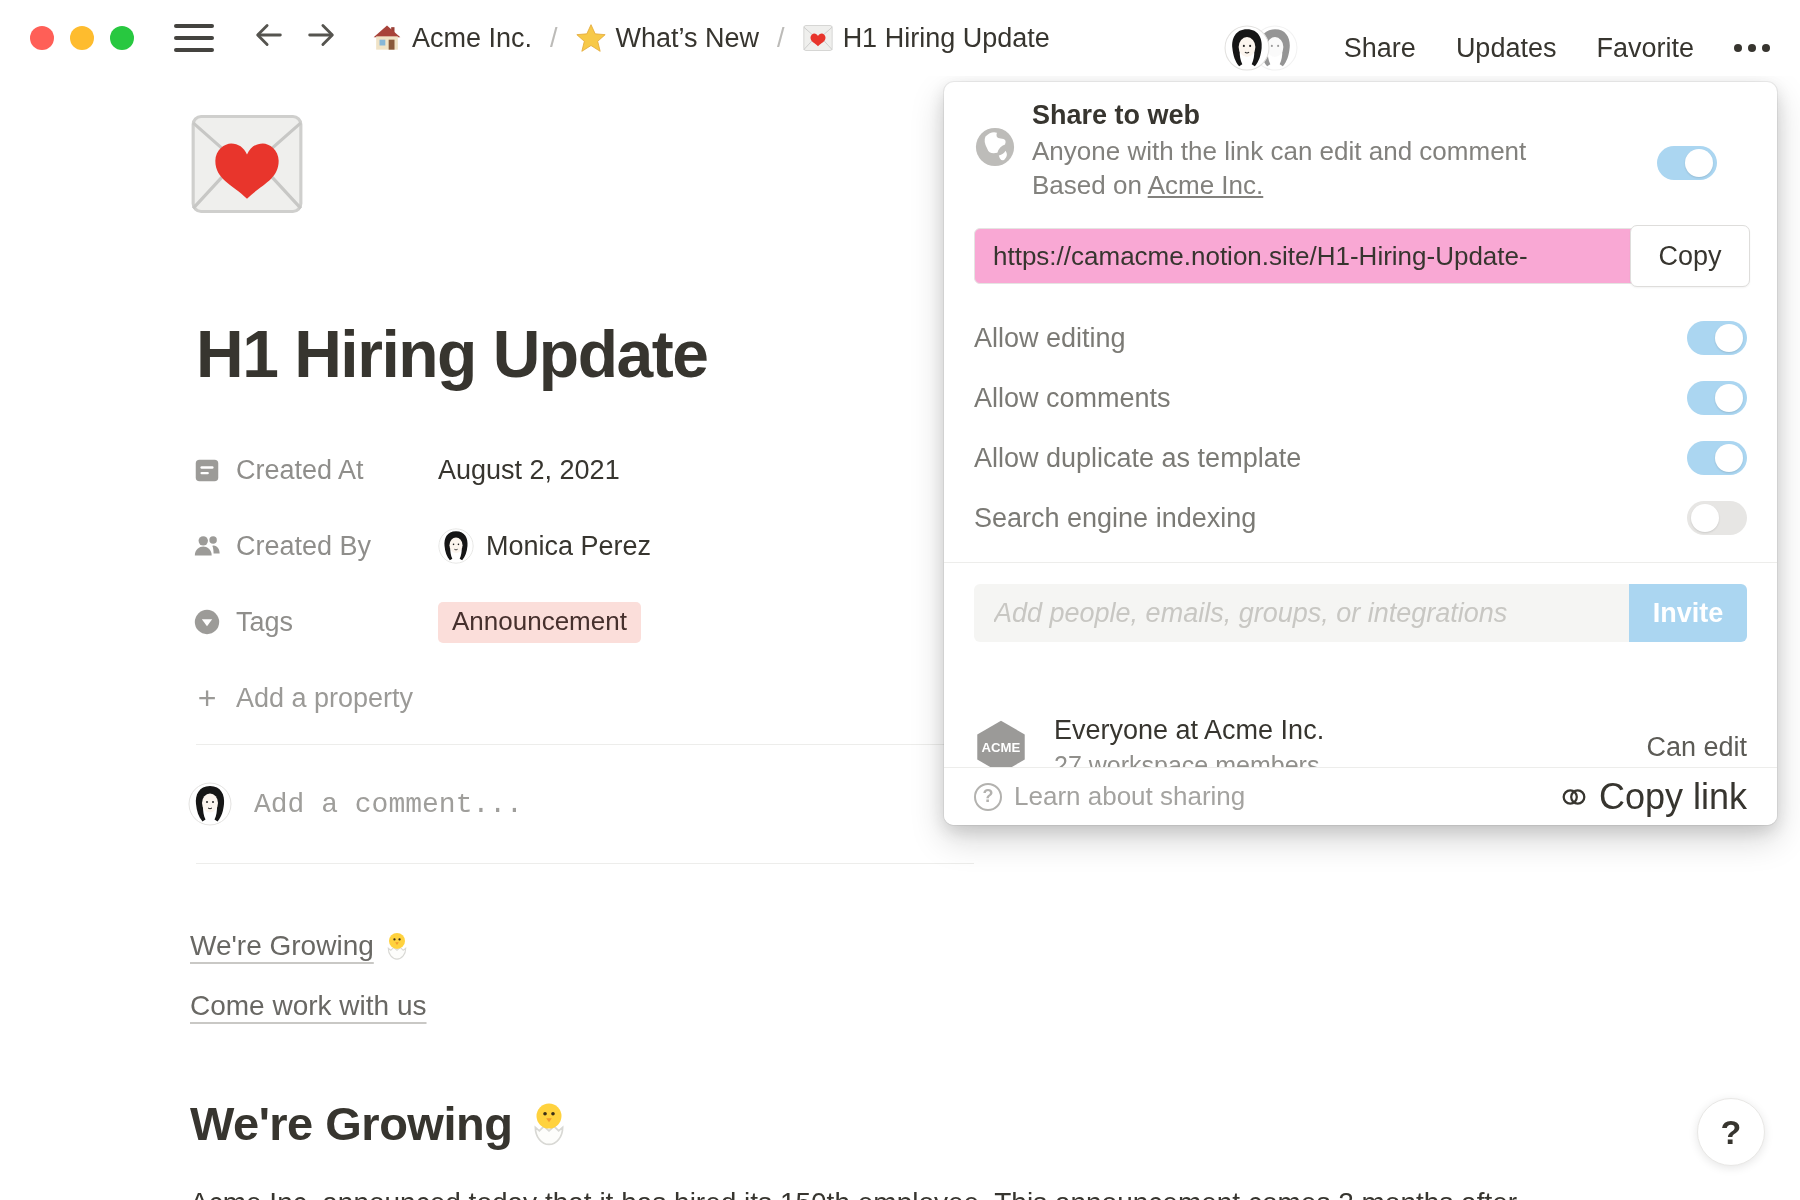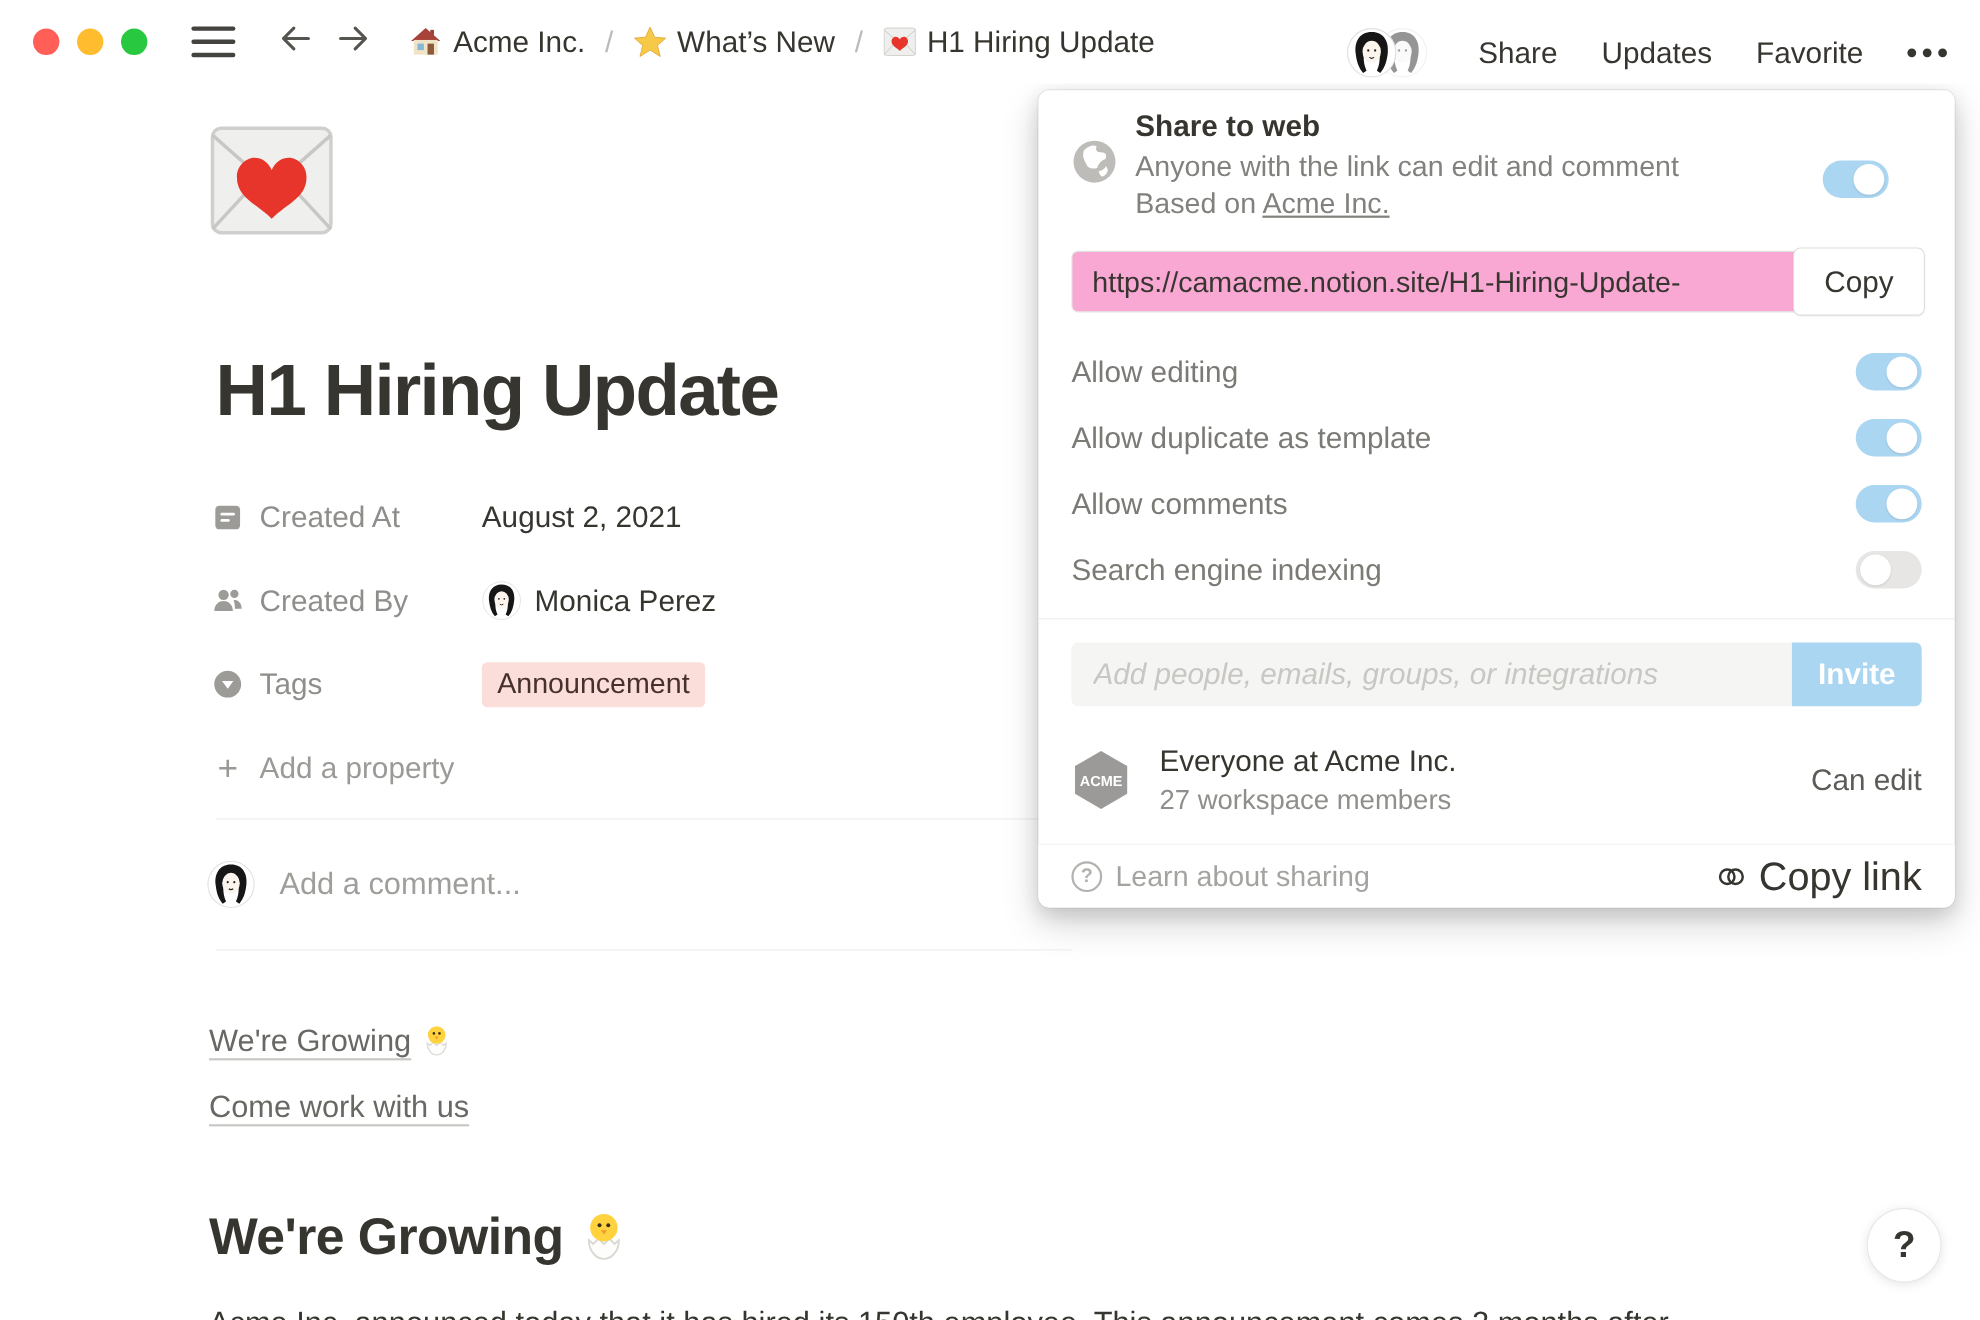--- a/index.html
+++ b/index.html
@@ -45,21 +45,21 @@
   .avatar-sm svg, .av svg { width:100%; height:100%; display:block; }
   .tag-badge { background:#FBDEDA; color:#46302D; border-radius:5px; padding:4px 14px 6px; font-size:26px; }
   .add-prop { display:flex; align-items:center; gap:14px; color:#9B9A97; height:76px; cursor:pointer; }
   .add-prop .plus { font-size:32px; color:#9B9A97; width:30px; text-align:center; }
 
   .divider { position:absolute; left:196px; width:778px; height:1px; background:#EDEDEB; }
   .d1 { top:744px; } .d2 { top:863px; }
 
   .comment-row { position:absolute; left:188px; top:782px; display:flex; align-items:center; gap:22px; cursor:text; }
   .comment-row .avatar-sm { width:44px; height:44px; }
-  .comment-ph { color:#9F9E9B; font-size:28px; }
+  .comment-ph { color:#9F9E9B; font-size:28px;font-family:Liberation Mono, monospace; }
 
   .toc { position:absolute; left:190px; top:930px; display:flex; flex-direction:column; gap:28px; font-size:28px; }
   .toc a { color:#696864; text-decoration:underline; text-decoration-color:#C9C8C5; text-underline-offset:7px; display:flex; align-items:flex-end; gap:8px; cursor:pointer; }
   .toc svg { width:30px; height:32px; }
 
   .section-heading { position:absolute; left:190px; top:1096px; font-size:47px; font-weight:700; letter-spacing:-0.5px; display:flex; align-items:center; gap:14px; }
   .section-heading svg { width:46px; height:50px; }
 
   .clipped-paragraph { position:absolute; left:190px; top:1183px; width:1430px; font-size:28px; line-height:40px; white-space:nowrap; overflow:hidden; }
 
@@ -88,21 +88,21 @@
   .toggle-row { height:60px; display:flex; align-items:center; justify-content:space-between; cursor:pointer; }
   .toggle-row .t-label { font-size:27px; color:#7B7A75; }
 
   .pop-div { position:absolute; left:0; right:0; top:480px; height:1px; background:#EDEDEB; }
 
   .invite-row { position:absolute; left:30px; right:30px; top:502px; height:58px; display:flex; }
   .invite-input { flex:1; height:58px; background:#F5F5F3; border:none; border-radius:6px 0 0 6px; font-family:inherit; font-size:27px; color:#37352F; padding:0 20px; outline:none;font-style:italic; }
   .invite-input::placeholder { color:#C8C7C3; }
   .invite-btn { width:118px; height:58px; background:#ABD6F1; border:none; border-radius:0 6px 6px 0; color:#fff; font-family:inherit; font-size:27px; font-weight:600; cursor:pointer; }
 
-  .group-row { position:absolute; left:30px; right:30px; top:588px; height:78px; display:flex; align-items:center; cursor:pointer; }
+  .group-row { position:absolute; left:30px; right:30px; top:626px; height:78px; display:flex; align-items:center; cursor:pointer; }
   .acme-logo { width:54px; height:58px; flex:none; }
   .acme-logo svg { width:100%; height:100%; }
   .group-text { margin-left:26px; }
   .group-name { font-size:27px; color:#37352F; line-height:34px; }
   .group-members { font-size:25px; color:#908F8B; line-height:32px; margin-top:2px; }
   .group-perm { margin-left:auto; font-size:27px; color:#5C5B56; display:flex; align-items:center; gap:8px; }
 
   .pop-footer { position:absolute; left:0; right:0; bottom:0; height:58px; border-top:1px solid #EDEDEB; display:flex; align-items:center; padding:0 30px; border-radius:0 0 10px 10px; background:#fff; }
   .learn { display:flex; align-items:center; gap:12px; color:#A4A3A0; font-size:26px; cursor:pointer; }
   .q-circle { width:28px; height:28px; border:2px solid #B3B2AF; border-radius:50%; display:flex; align-items:center; justify-content:center; font-size:18px; font-weight:700; color:#B3B2AF; }
@@ -346,25 +346,25 @@
       <input class="url-input" type="text" readonly="" value="https://camacme.notion.site/H1-Hiring-Update-" style="">
       <button class="copy-btn">Copy</button>
     </div>
 
     <div class="toggle-rows">
       <div class="toggle-row">
         <span class="t-label">Allow editing</span>
         <span class="toggle on"></span>
       </div>
       <div class="toggle-row">
+        <span class="t-label">Allow comments</span>
+        <span class="toggle on"></span>
+      </div>
+      <div class="toggle-row">
         <span class="t-label">Allow duplicate as template</span>
-        <span class="toggle on"></span>
-      </div>
-      <div class="toggle-row">
-        <span class="t-label">Allow comments</span>
         <span class="toggle on"></span>
       </div>
       <div class="toggle-row">
         <span class="t-label">Search engine indexing</span>
         <span class="toggle"></span>
       </div>
     </div>
 
     <div class="pop-div"></div>
 

